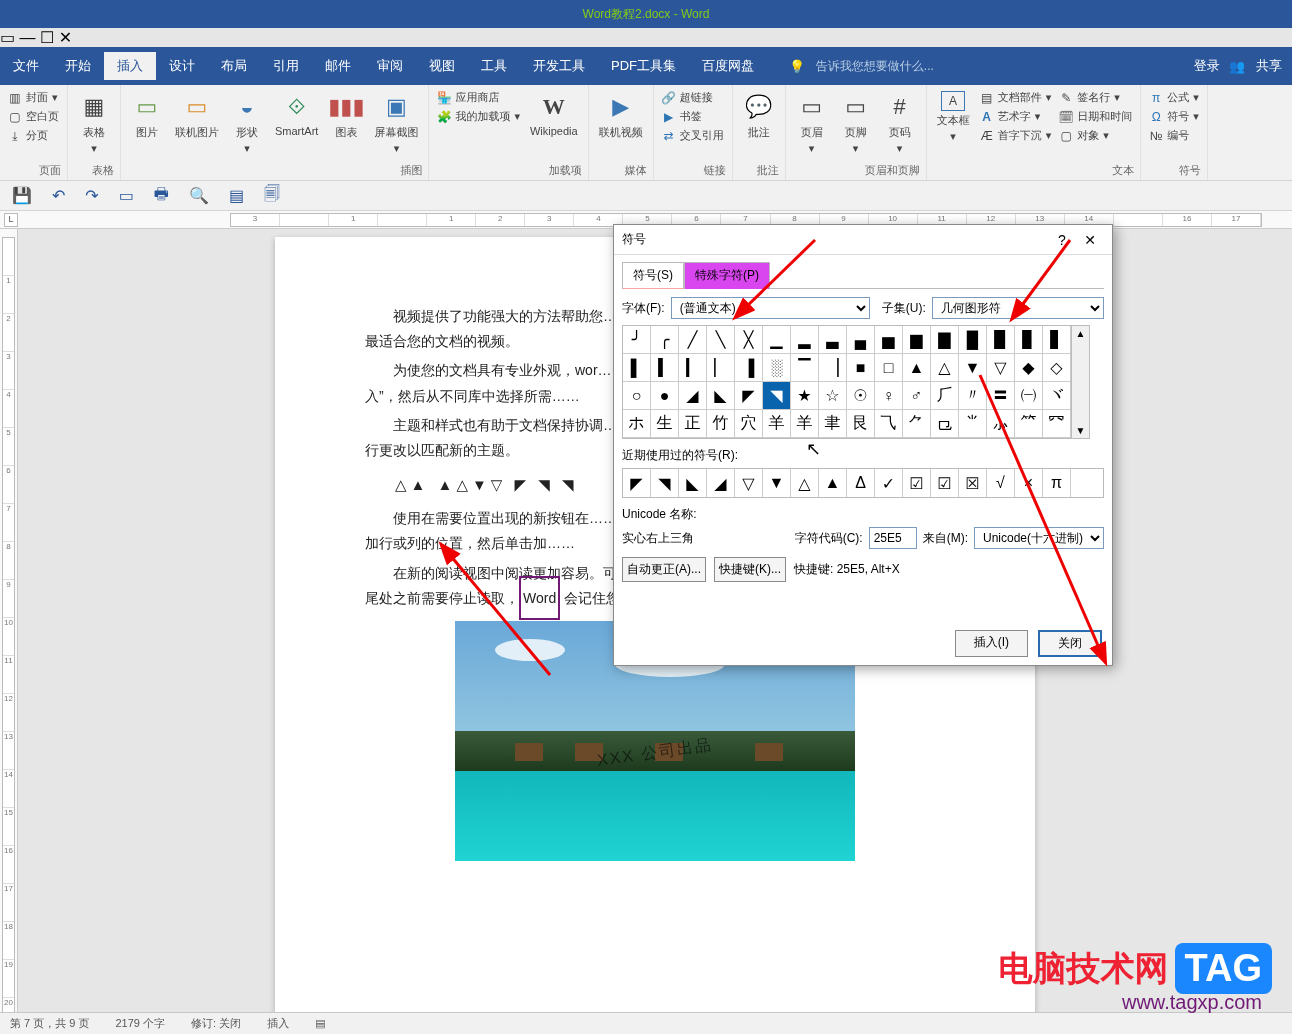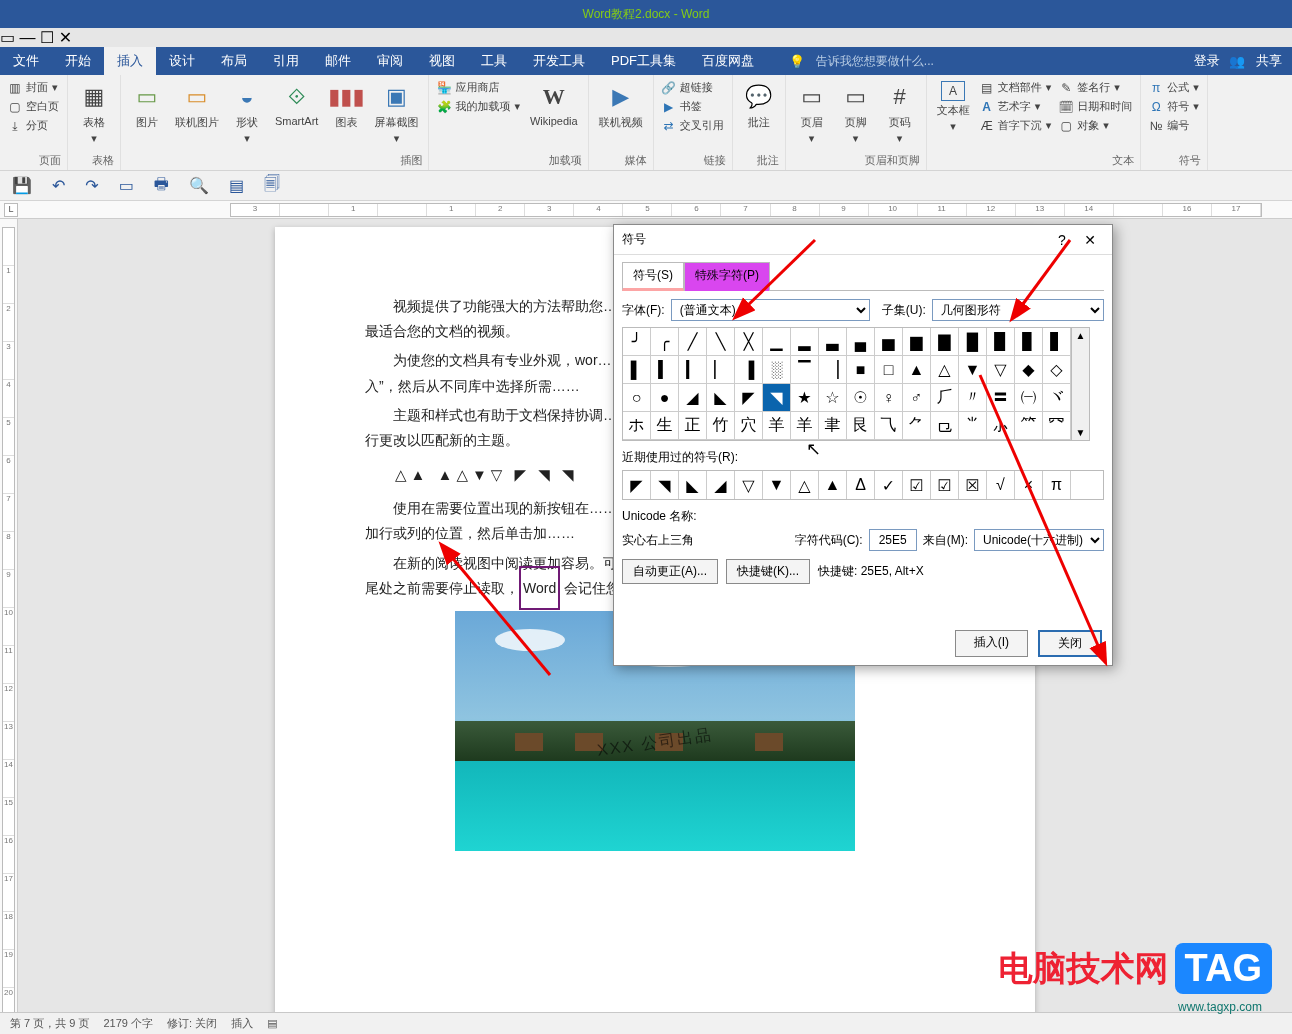--- a/index.html
+++ b/index.html
@@ -1,21 +1,21 @@
 <!DOCTYPE html>
 <html><head>
 <meta charset="utf-8">
 <style>
 * { box-sizing: border-box; margin: 0; padding: 0; font-family: "Microsoft YaHei", sans-serif; }
 body { background: #e6e6e6; width: 1292px; height: 1034px; overflow: hidden; position: relative; }
 
 .titlebar { background: #2b579a; height: 28px; display: flex; align-items: center; color: #84cc16; font-size: 12px; }
 .titlebar .title { position: absolute; left: 50%; transform: translateX(-50%); }
 
-.ribbon-tabs { background: #2b579a; height: 28px; display: flex; align-items: center; color: #fff; font-size: 13px; }
+.ribbon-tabs { background: #2b579a; height: 38px; display: flex; align-items: center; color: #fff; font-size: 13px; }
 .ribbon-tabs .tab { padding: 0 13px; height: 28px; line-height: 28px; cursor: pointer; }
 .ribbon-tabs .tab.active { background: #f1f1f1; color: #2b579a; }
 .ribbon-tabs .right { margin-left: auto; display: flex; align-items: center; gap: 10px; padding-right: 10px; }
 .ribbon-tabs .tell { color: #b8cce4; font-size: 12px; }
 
 .ribbon { background: #f1f1f1; height: 96px; border-bottom: 1px solid #d4d4d4; display: flex; font-size: 11px; color: #444; }
 .ribbon .group { border-right: 1px solid #e0e0e0; padding: 4px 6px 2px 6px; display: flex; flex-direction: column; }
 .ribbon .group .controls { flex: 1; display: flex; gap: 4px; }
 .ribbon .group .label { text-align: right; font-size: 11px; color: #666; padding-top: 2px; }
 .ribbon .big-btn { display: flex; flex-direction: column; align-items: center; gap: 2px; padding: 2px 4px; cursor: pointer; }
@@ -51,52 +51,52 @@
 .photo .hut{position:absolute; bottom:100px; width:28px; height:18px; background:#6b4a2a;}
 .photo .watermark{position:absolute; left:50%; top:55%; transform:translate(-50%,-50%) rotate(-8deg); color:rgba(0,0,0,0.55); font-size:16px; letter-spacing:2px;}
 
 
 .dialog{ position:absolute; left:613px; top:224px; width:500px; height:442px; background:#fff; border:1px solid #8a8a8a; box-shadow:3px 3px 12px rgba(0,0,0,0.35); font-size:12px; z-index:50;}
 .dialog .dlg-title{ height:30px; display:flex; align-items:center; padding:0 8px; border-bottom:1px solid #ddd;}
 .dialog .dlg-title .t{ flex:1;}
 .dialog .dlg-title .hb{ width:28px; text-align:center; font-size:14px; cursor:pointer;}
 .dialog .tabs{ display:flex; padding:6px 8px 0 8px; gap:0;}
 .dialog .tabs .dtab{ padding:4px 10px; border:1px solid #bbb; border-bottom:none; background:#d946ef; cursor:pointer; position:relative; top:1px;}
-.dialog .tabs .dtab.active{ background:#fff; border-bottom:3px solid #fca5a5;}
+.dialog .tabs .dtab.active{ background:#fff; border-bottom:1px solid #fca5a5;}
 .dialog .body{ border-top:1px solid #bbb; margin:0 8px; padding:8px 0;}
 .dialog .row{ display:flex; align-items:center; gap:6px; margin-bottom:6px;}
 .dialog .lbl{ white-space:nowrap;}
 .dialog select, .dialog input[type=text]{ border:1px solid #7a9ac0; height:22px; padding:0 4px; font-size:12px; background:#fff;}
-.dialog .font-sel{ width:200px;} .dialog .subset-sel{ width:173px;} .dialog .code-in{ width:48px;text-align:center;} .dialog .from-sel{ width:130px;}
+.dialog .font-sel{ width:200px;} .dialog .subset-sel{ width:173px;} .dialog .code-in{ width:48px;} .dialog .from-sel{ width:130px;}
 .dialog .grid{ display:grid; grid-template-columns:repeat(16, 28px); grid-auto-rows:28px; border:1px solid #bbb;}
 .dialog .grid .cell{ border-right:1px solid #ccc; border-bottom:1px solid #ccc; display:flex; align-items:center; justify-content:center; font-size:16px; cursor:pointer; background:#fff;}
 .dialog .grid .cell.sel{ background:#0a64ad; color:#fff;}
 .dialog .gridwrap{display:flex;}
 .dialog .gscroll{ width:18px; border:1px solid #bbb; border-left:none; background:#f0f0f0; display:flex; flex-direction:column; align-items:center; justify-content:space-between; font-size:10px; padding:2px 0;}
 .dialog .recent-lbl{ margin:8px 0 4px 0;}
 .dialog .recent{ display:grid; grid-template-columns:repeat(16, 28px); grid-auto-rows:28px; border:1px solid #bbb;}
 .dialog .recent .cell{ border-right:1px solid #ccc; display:flex; align-items:center; justify-content:center; font-size:16px; cursor:pointer;}
 .dialog .uni{ margin-top:8px;}
 .dialog .btnrow{ display:flex; gap:8px; margin-top:8px; align-items:center;}
-.dialog .btn{ border:1px solid #8a8a8a; background:#f4f4f4; padding:3px 10px; cursor:pointer;}
+.dialog .btn{ border:1px solid #8a8a8a; background:#f4f4f4; padding:3px 4px; cursor:pointer;}
 .dialog .footer{ position:absolute; bottom:8px; right:10px; display:flex; gap:10px;}
 .dialog .footer .btn{ padding:3px 18px;}
 .dialog .footer .btn.close{ border:2px solid #2b6cb0;}
 
-.statusbar{ position:absolute; bottom:0; left:0; right:0; height:22px; background:#f1f1f1; border-top:1px solid #c8c8c8; display:flex; align-items:center; font-size:11px; color:#555; gap:14px; padding:0 10px;}
+.statusbar{ position:absolute; bottom:0; left:0; right:0; height:22px; background:#f1f1f1; border-top:1px solid #c8c8c8; display:flex; align-items:center; font-size:11px; color:#555; gap:26px; padding:0 10px;}
 
 
 .arrow{ position:absolute; z-index:60; pointer-events:none;}
 .arrow svg{ overflow:visible;}
 
 
 .badge{ position:absolute; right:20px; bottom:40px; z-index:70; display:flex; align-items:center; gap:6px;}
 .badge .txt1{ color:#e23; font-size:34px; font-weight:bold;}
 .badge .tag{ background:#1b87ff; color:#fff; font-size:38px; font-weight:bold; padding:4px 10px; border-radius:8px;}
-.badge-url{ position:absolute; right:30px; bottom:20px; color:#0f766e; font-size:12px; z-index:70;}
+.badge-url{ position:absolute; right:30px; bottom:20px; color:#701a75; font-size:20px; z-index:70;}
 
 
 .cursor{ position:absolute; z-index:80; font-size:18px; color:#000; pointer-events:none;}
 </style>
 </head>
 <body>
 
 <div class="titlebar">
   <div style="width:40px"></div>
   <div class="title">Word教程2.docx - Word</div>

